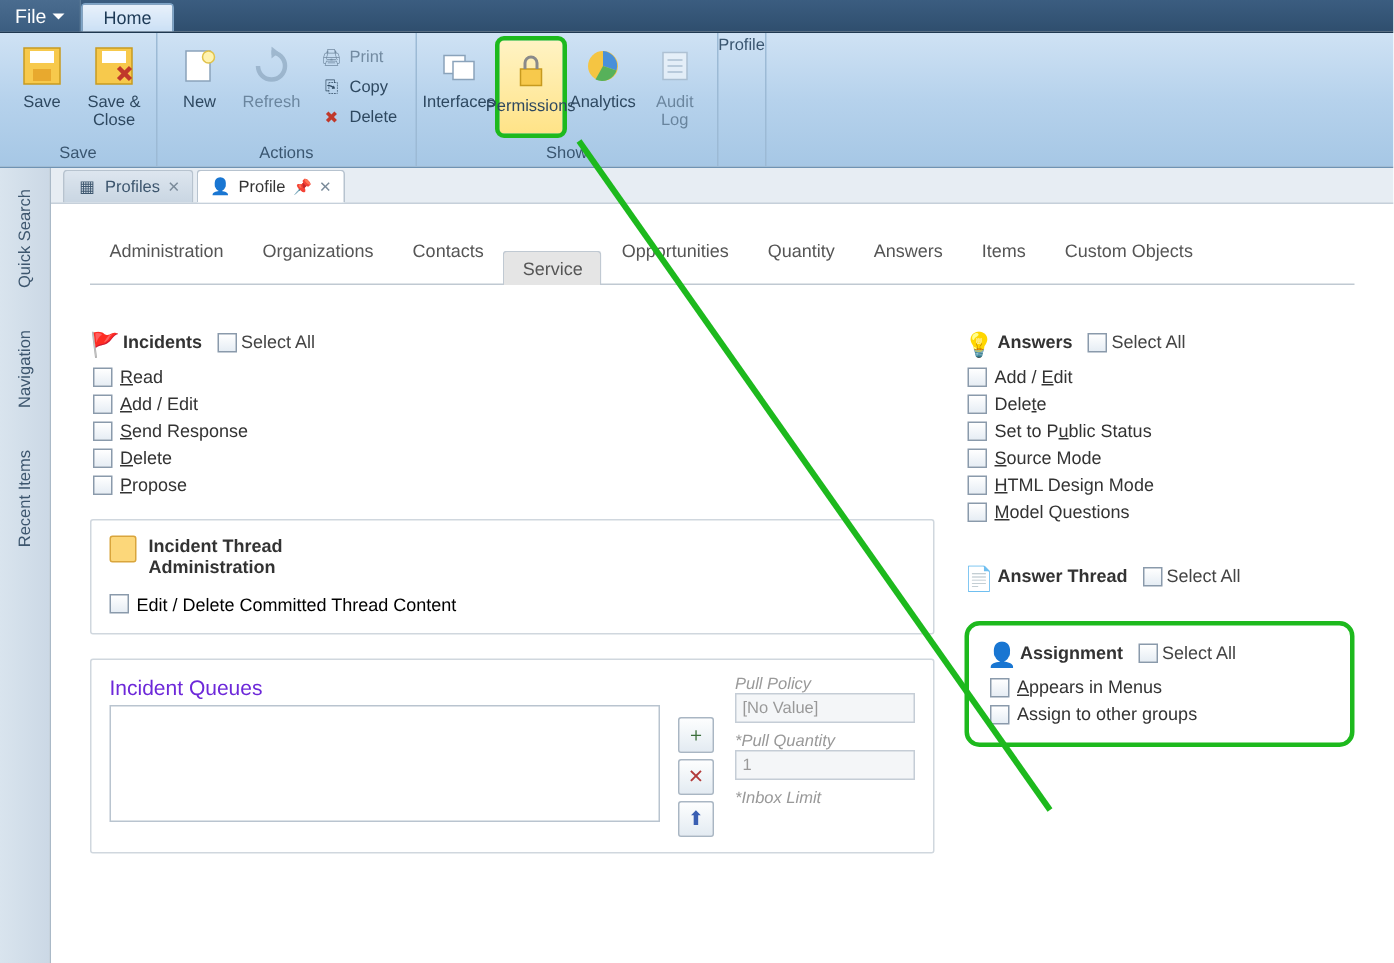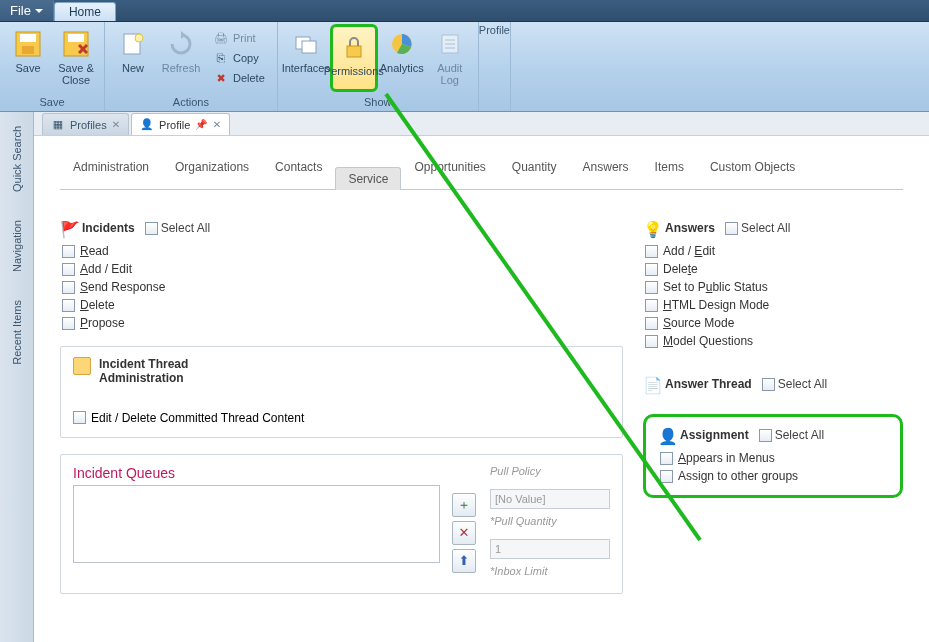--- a/index.html
+++ b/index.html
@@ -59,37 +59,37 @@
 .section-hdr .sico { width:16px; height:16px; }
 .section-hdr .title { font-size: 12px; font-weight: 700; color: #333; }
 .selall { display: flex; align-items: center; gap: 3px; font-size: 12px; color: #444; margin-left: 4px; }
 .cbx { width: 13px; height: 13px; border: 1px solid #8a9aab; background: linear-gradient(#fff,#e6edf4); display:inline-block; }
 .cblist { padding-left: 2px; margin-bottom: 14px; }
 .cblist .row { display: flex; align-items: center; gap: 5px; font-size: 12px; color: #333; line-height: 1.5; }
 .cblist .row .cbx { flex-shrink:0; }
 .u { text-decoration: underline; }
 
 .subbox { border: 1px solid #d0d7de; padding: 10px 12px 12px; border-radius: 2px; }
-.subbox .subhdr { display: flex; gap: 8px; margin-bottom: 25px; }
+.subbox .subhdr { display: flex; gap: 8px; margin-bottom: 10px; }
 .subbox .subhdr .sbico { width:18px; height:18px; background:#fcd77a; border:1px solid #d9a53c; border-radius:2px; }
 .subbox .subhdr .subtitle { font-size: 12px; font-weight: 700; color: #333; line-height: 1.2; }
 
 .queues { border: 1px solid #d0d7de; padding: 10px 12px; border-radius: 2px; margin-top: 16px; display:flex; gap:12px; }
 .queues .qleft { flex:1; }
-.queues .qtitle { font-size: 14px; color: #be185d; margin-bottom: 4px; }
+.queues .qtitle { font-size: 14px; color: #6d28d9; margin-bottom: 4px; }
 .queues .qlist { height: 78px; border: 1px solid #b9c4cf; background:#fff; }
 .queues .qbtns { width: 26px; display:flex; flex-direction:column; gap:4px; padding-top:28px; }
 .qbtn { width:24px; height:24px; border:1px solid #a9b6c3; background:linear-gradient(#fdfefe,#e3ebf2); border-radius:2px; display:flex; align-items:center; justify-content:center; font-size:13px; color:#3a6e3a; cursor:pointer; }
 .qbtn.red { color:#b23a3a; }
 .qbtn.blue { color:#3a5fb2; }
 .queues .qright { width: 120px; font-size:11px; color:#888; }
 .qfield { margin-bottom:6px; }
 .qfield label { display:block; font-style:italic; font-size:11px; color:#999; }
 .qfield label.req::before { content:"*"; color:#999; }
-.qinput { width:100%; height:20px; border:1px solid #c5cdd6; background:#f4f6f8; color:#999; font-size:11px; padding:0 4px;margin-top:12px; }
+.qinput { width:100%; height:20px; border:1px solid #c5cdd6; background:#f4f6f8; color:#999; font-size:11px; padding:0 4px; }
 
 
 .assignbox { border: 3px solid #1db91d; border-radius: 10px; padding: 10px 12px; margin-top: 22px; }
 
 
 .connector { position:absolute; left:0; top:0; pointer-events:none; }
 </style>
 </head>
 <body>
 
@@ -339,25 +339,25 @@
               <div class="row">
                 <span class="cbx"></span>
                 <span>Dele<span class="u">t</span>e</span>
               </div>
               <div class="row">
                 <span class="cbx"></span>
                 <span>Set to P<span class="u">u</span>blic Status</span>
               </div>
               <div class="row">
                 <span class="cbx"></span>
+                <span><span class="u">S</span>ource Mode</span>
+              </div>
+              <div class="row">
+                <span class="cbx"></span>
                 <span><span class="u">H</span>TML Design Mode</span>
-              </div>
-              <div class="row">
-                <span class="cbx"></span>
-                <span><span class="u">S</span>ource Mode</span>
               </div>
               <div class="row">
                 <span class="cbx"></span>
                 <span><span class="u">M</span>odel Questions</span>
               </div>
             </div>
 
           <div class="section-hdr" style="margin-top:26px;">
             <span class="sico">📄</span>
             <span class="title">Answer Thread</span>

